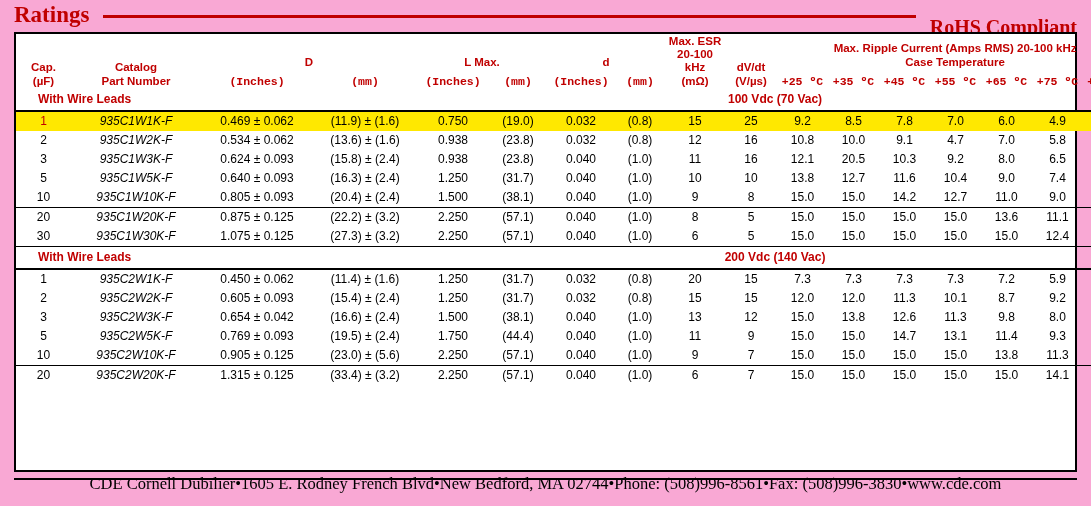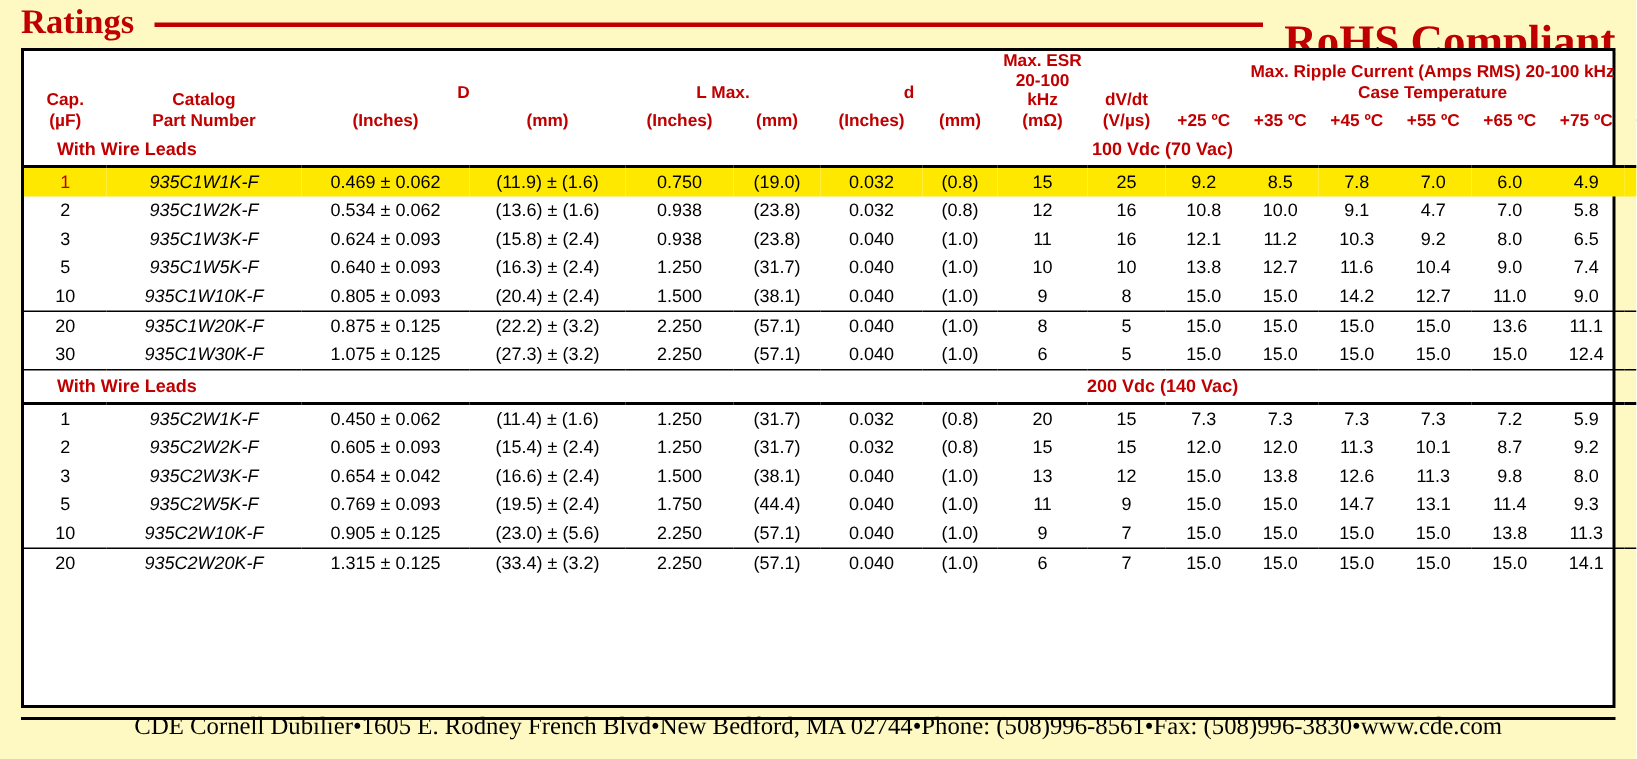--- a/index.html
+++ b/index.html
@@ -5,21 +5,21 @@
   * { box-sizing: border-box; }
   html, body {
     margin: 0; padding: 0;
     width: 1091px; height: 506px;
     background: #ffffff;
     font-family: "Liberation Serif", serif;
   }
   #page {
     position: relative;
     width: 1091px; height: 506px;
-    background: #fef9c3;
+    background: #f9a8d4;
     overflow: hidden;
   }
 
   
   .topbar {
     position: absolute;
     left: 14px; top: 0px;
     width: 1063px; height: 30px;
     display: flex;
     align-items: center;
@@ -36,21 +36,21 @@
     flex: 1 1 auto;
     height: 3px;
     background: #c00000;
     margin: 0 6px;
     position: relative;
     top: 1px;
   }
   .topbar .title-right {
     color: #c00000;
     font-weight: bold;
-    font-size: 30px;
+    font-size: 20px;
     font-family: "Liberation Serif", serif;
     white-space: nowrap;
     padding-left: 8px;
     margin-top: 25px;
   }
 
   
   .table-wrap {
     position: absolute;
     left: 14px; top: 32px;
@@ -75,20 +75,21 @@
     vertical-align: bottom;
     padding: 1px 2px;
     line-height: 1.15;
   }
   .hdr-row-top td { vertical-align: middle; }
   .ripple-group {
     border-bottom: none;
   }
   .hdr-bottom td {
     padding-bottom: 3px;
+    font-family: Liberation Mono, monospace;
   }
   .hdr-sep {
     border-bottom: 2px solid #000;
   }
 
   
   table.spec tbody td {
     font-size: 12px;
     color: #000;
     text-align: center;
@@ -257,21 +258,21 @@
             <td class="catalog">935C1W3K-F</td>
             <td>0.624 ± 0.093</td>
             <td>(15.8) ± (2.4)</td>
             <td>0.938</td>
             <td>(23.8)</td>
             <td>0.040</td>
             <td>(1.0)</td>
             <td>11</td>
             <td>16</td>
             <td>12.1</td>
-            <td>11.2</td>
+            <td>20.5</td>
             <td>10.3</td>
             <td>9.2</td>
             <td>8.0</td>
             <td>6.5</td>
             <td>5.9</td>
           </tr>
           <tr class="">
             <td class="cap">5</td>
             <td class="catalog">935C1W5K-F</td>
             <td>0.640 ± 0.093</td>

